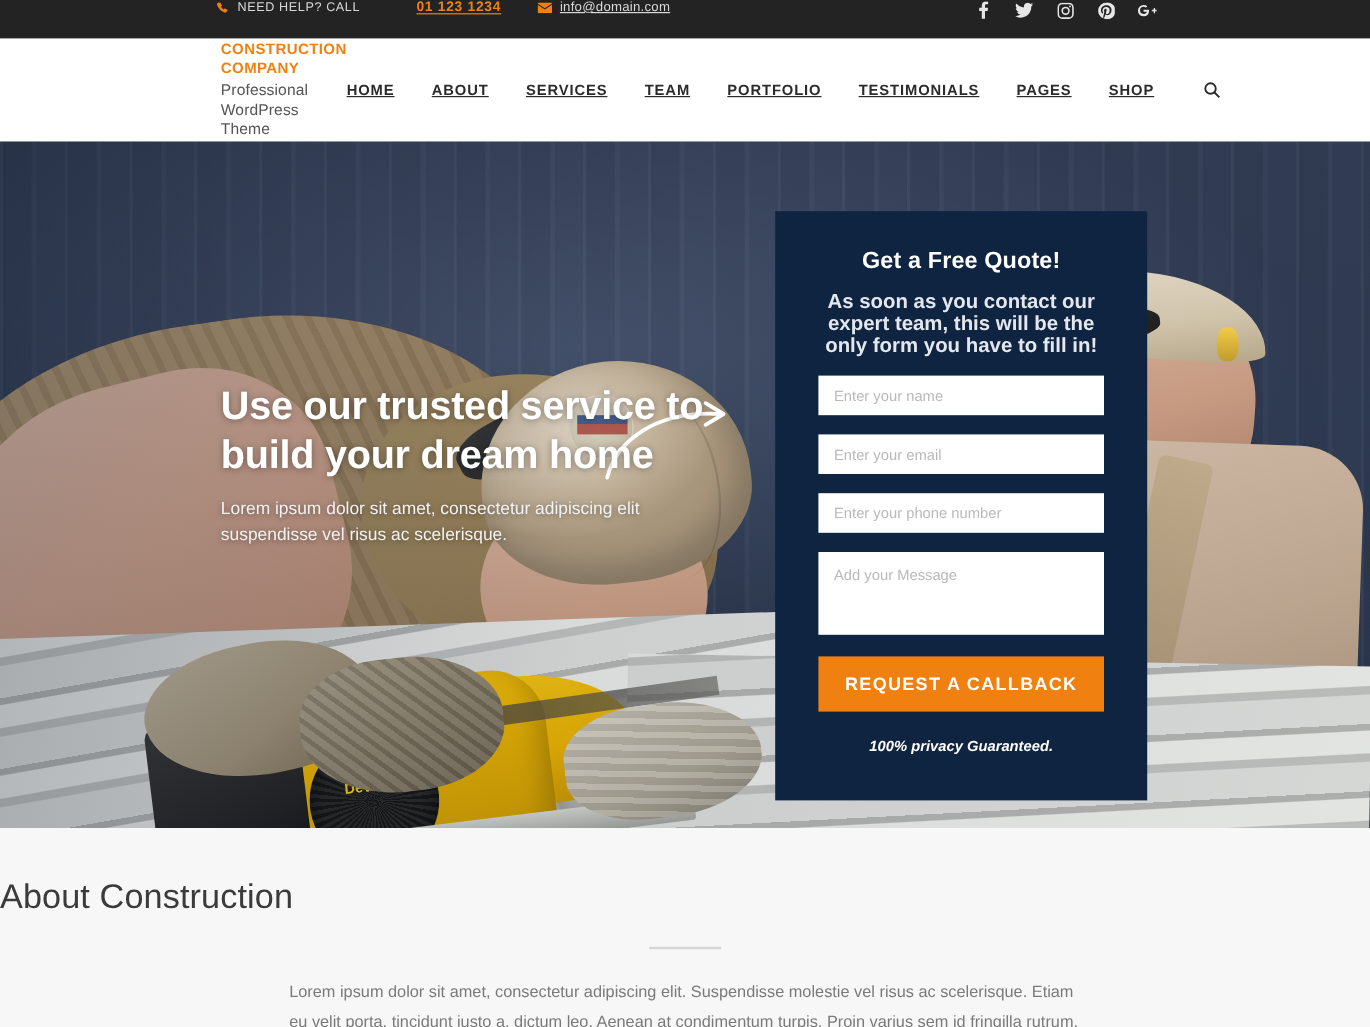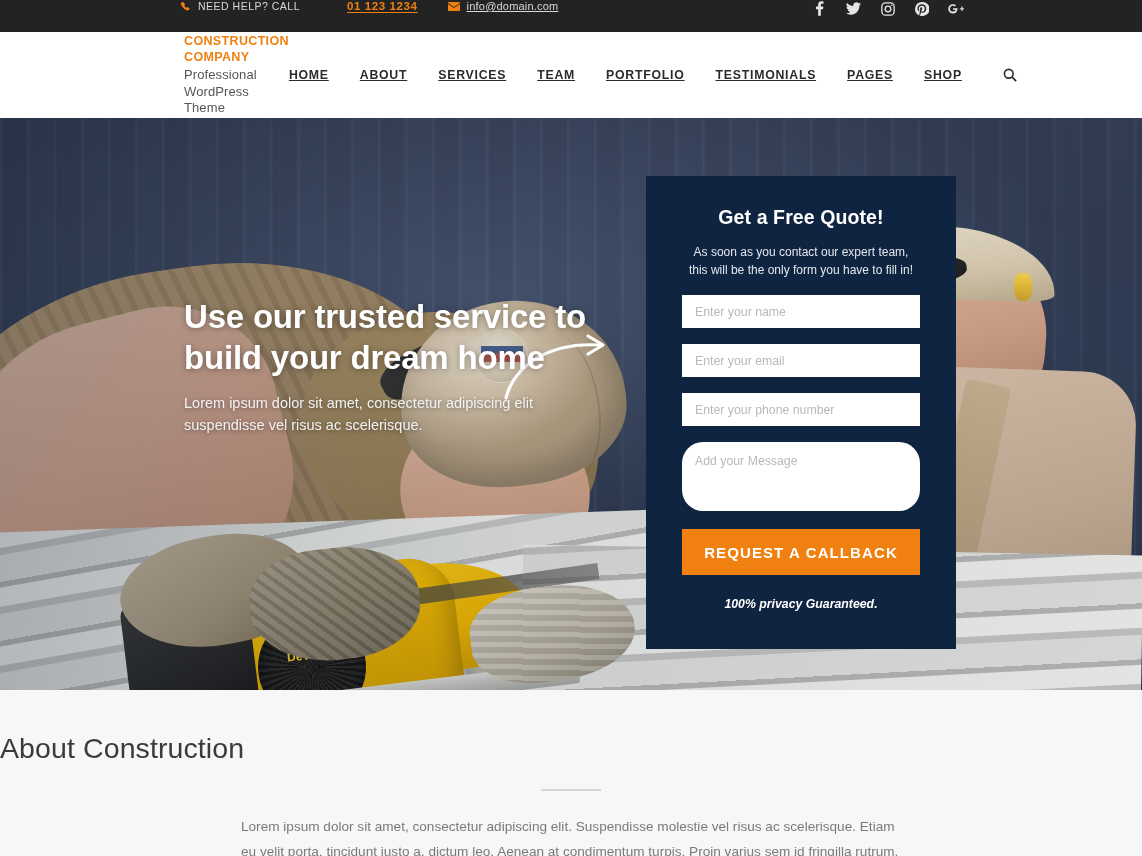--- a/index.html
+++ b/index.html
@@ -373,21 +373,21 @@
     position: absolute; inset: 0;
     background: linear-gradient(100deg, rgba(18,28,45,.30) 0%, rgba(18,28,45,.10) 45%, rgba(18,28,45,.05) 100%);
   }
 
   
   .arrow { position: absolute; left: 496px; top: 214px; }
 
   
   .hero-copy {
     position: absolute;
-    left: 184px; top: 178px;
+    left: 184px; top: 199px;
     width: 420px;
   }
   .hero-title {
     color: #ffffff;
     font-size: 33px;
     font-weight: bold;
     line-height: 41px;
     letter-spacing: -.2px;
     text-shadow: 0 1px 6px rgba(0,0,0,.35);
   }
@@ -410,45 +410,45 @@
   .quote-title {
     color: #ffffff;
     font-size: 19.5px;
     font-weight: bold;
     text-align: center;
     letter-spacing: .1px;
   }
   .quote-desc {
     margin-top: 14px;
     color: #e4e8ee;
-    font-size: 12px;
+    font-size: 17px;
     line-height: 18px;
     text-align: center;
     padding: 0 2px;
+    font-weight: bold;
   }
   .qfield {
     display: block;
     width: 100%;
     height: 33px;
     margin-top: 16px;
     padding: 0 13px;
     background: #ffffff;
     border: none;
     outline: none;
     font-family: "Liberation Sans", sans-serif;
     font-size: 12.3px;
     color: #333;
   }
   .qfield::placeholder { color: #b9b9b9; }
   textarea.qfield {
     height: 69px;
     padding: 10px 13px;
     resize: none;
     line-height: 18px;
-    border-radius: 21px;
   }
   .qbtn {
     display: block;
     width: 100%;
     height: 46px;
     margin-top: 18px;
     background: #f08010;
     border: none;
     color: #ffffff;
     font-family: "Liberation Sans", sans-serif;

